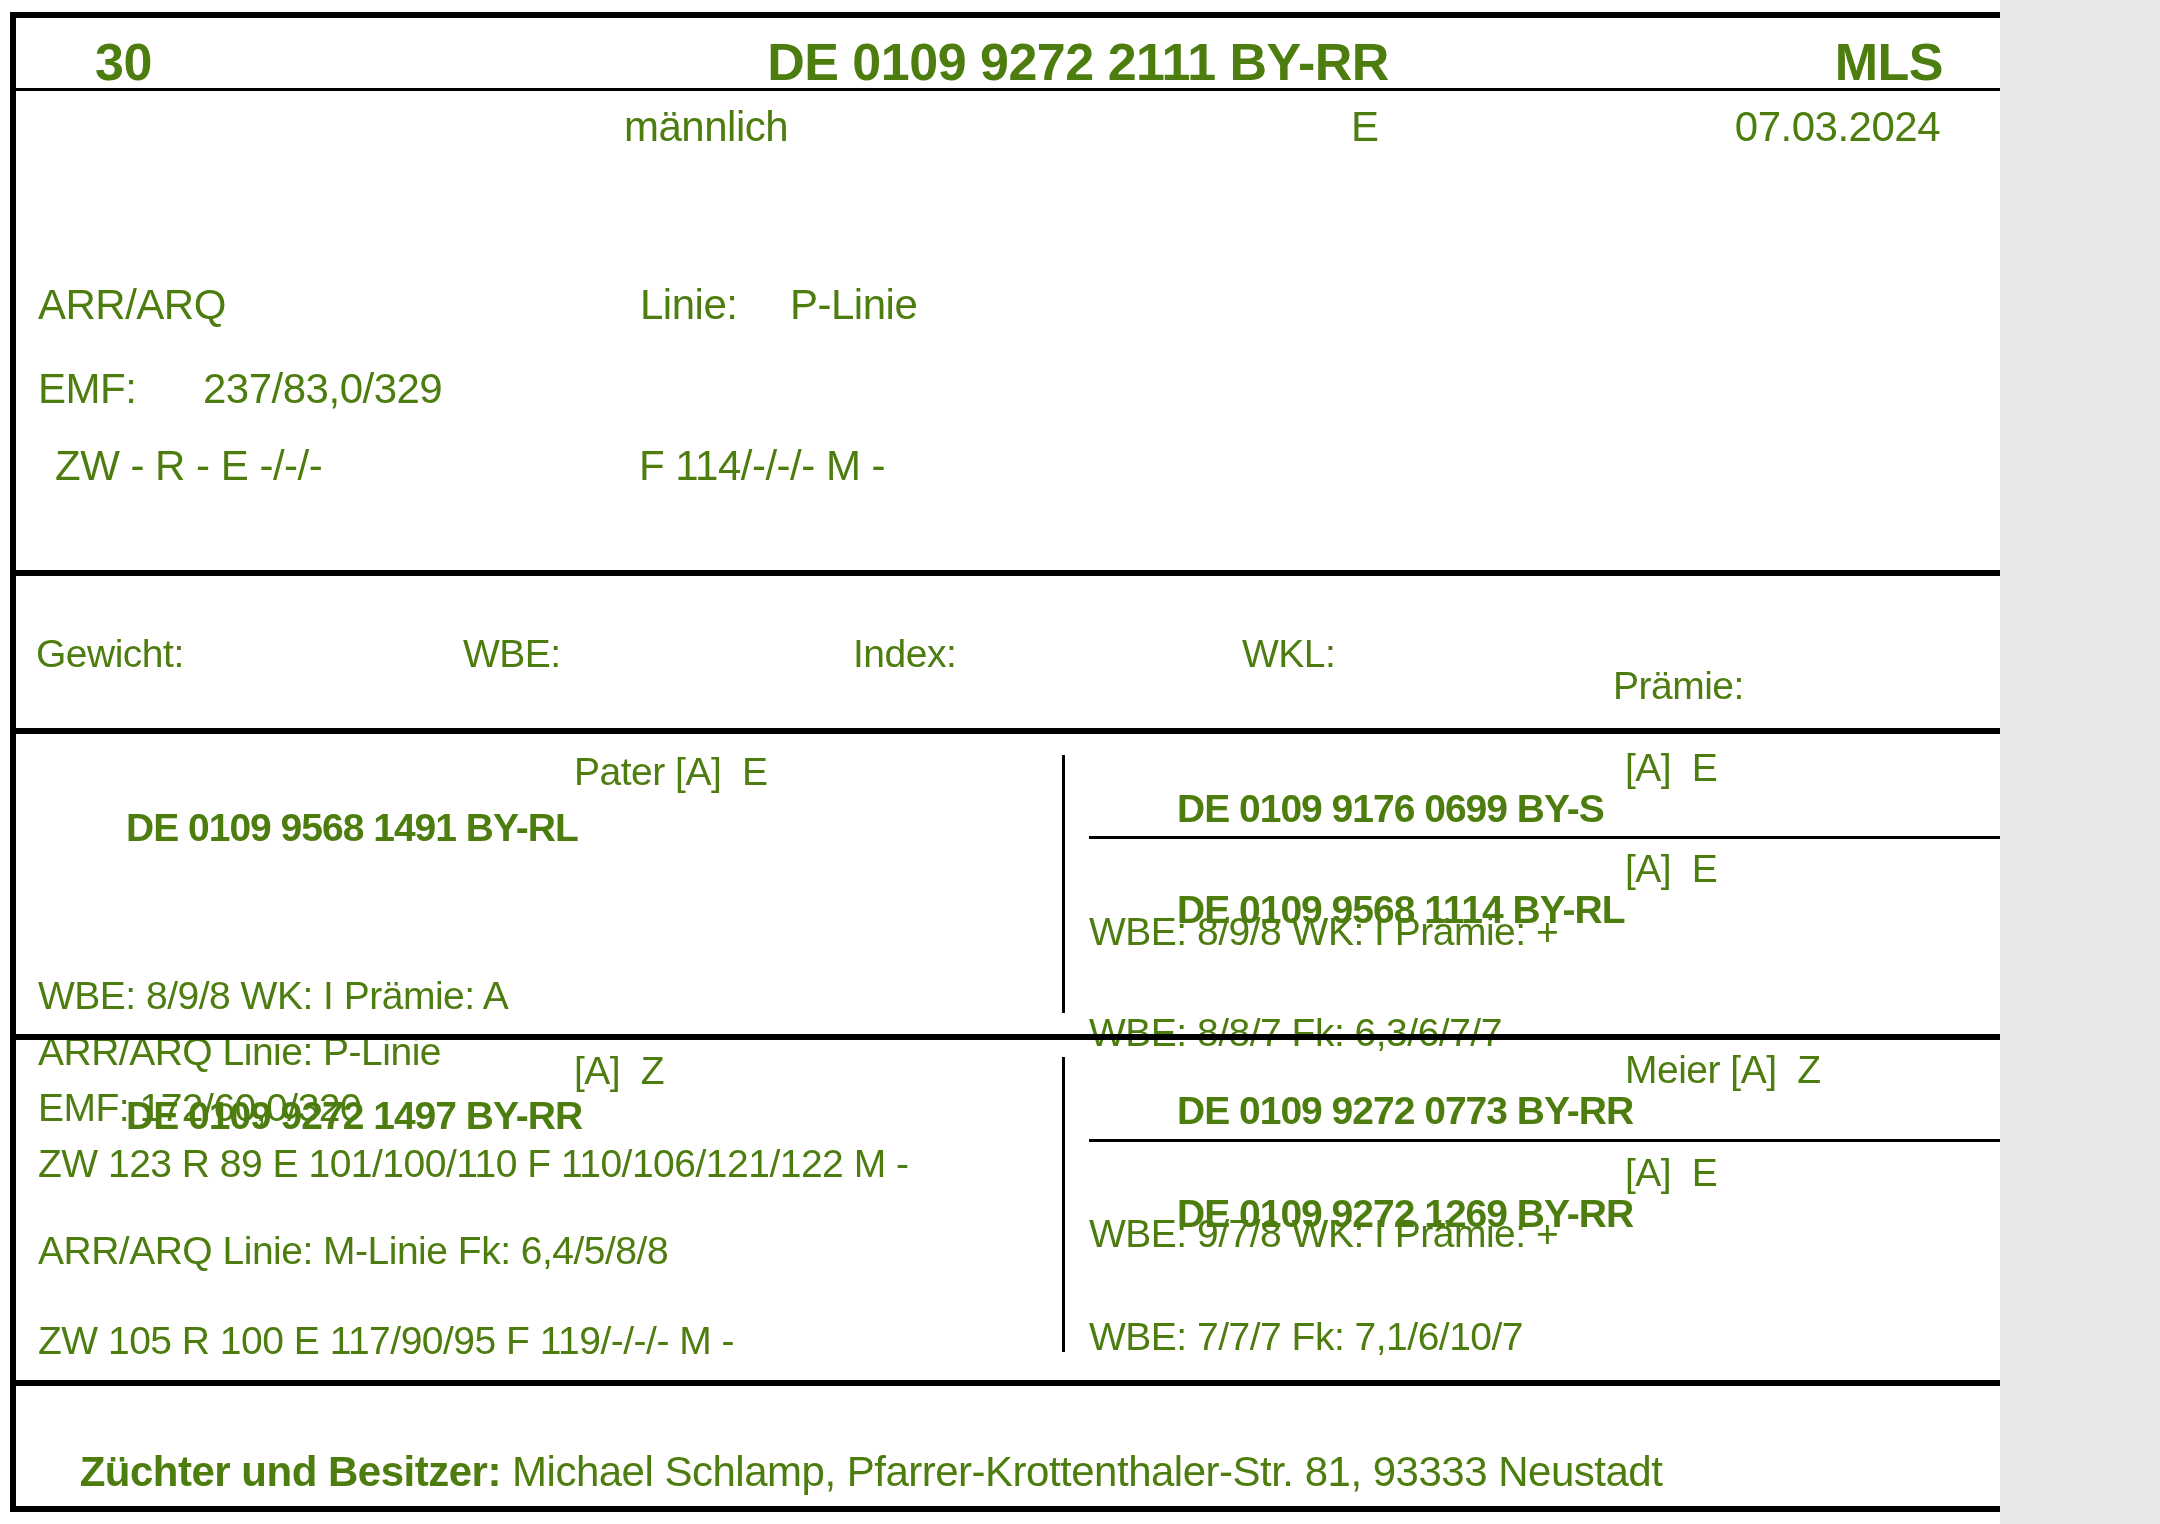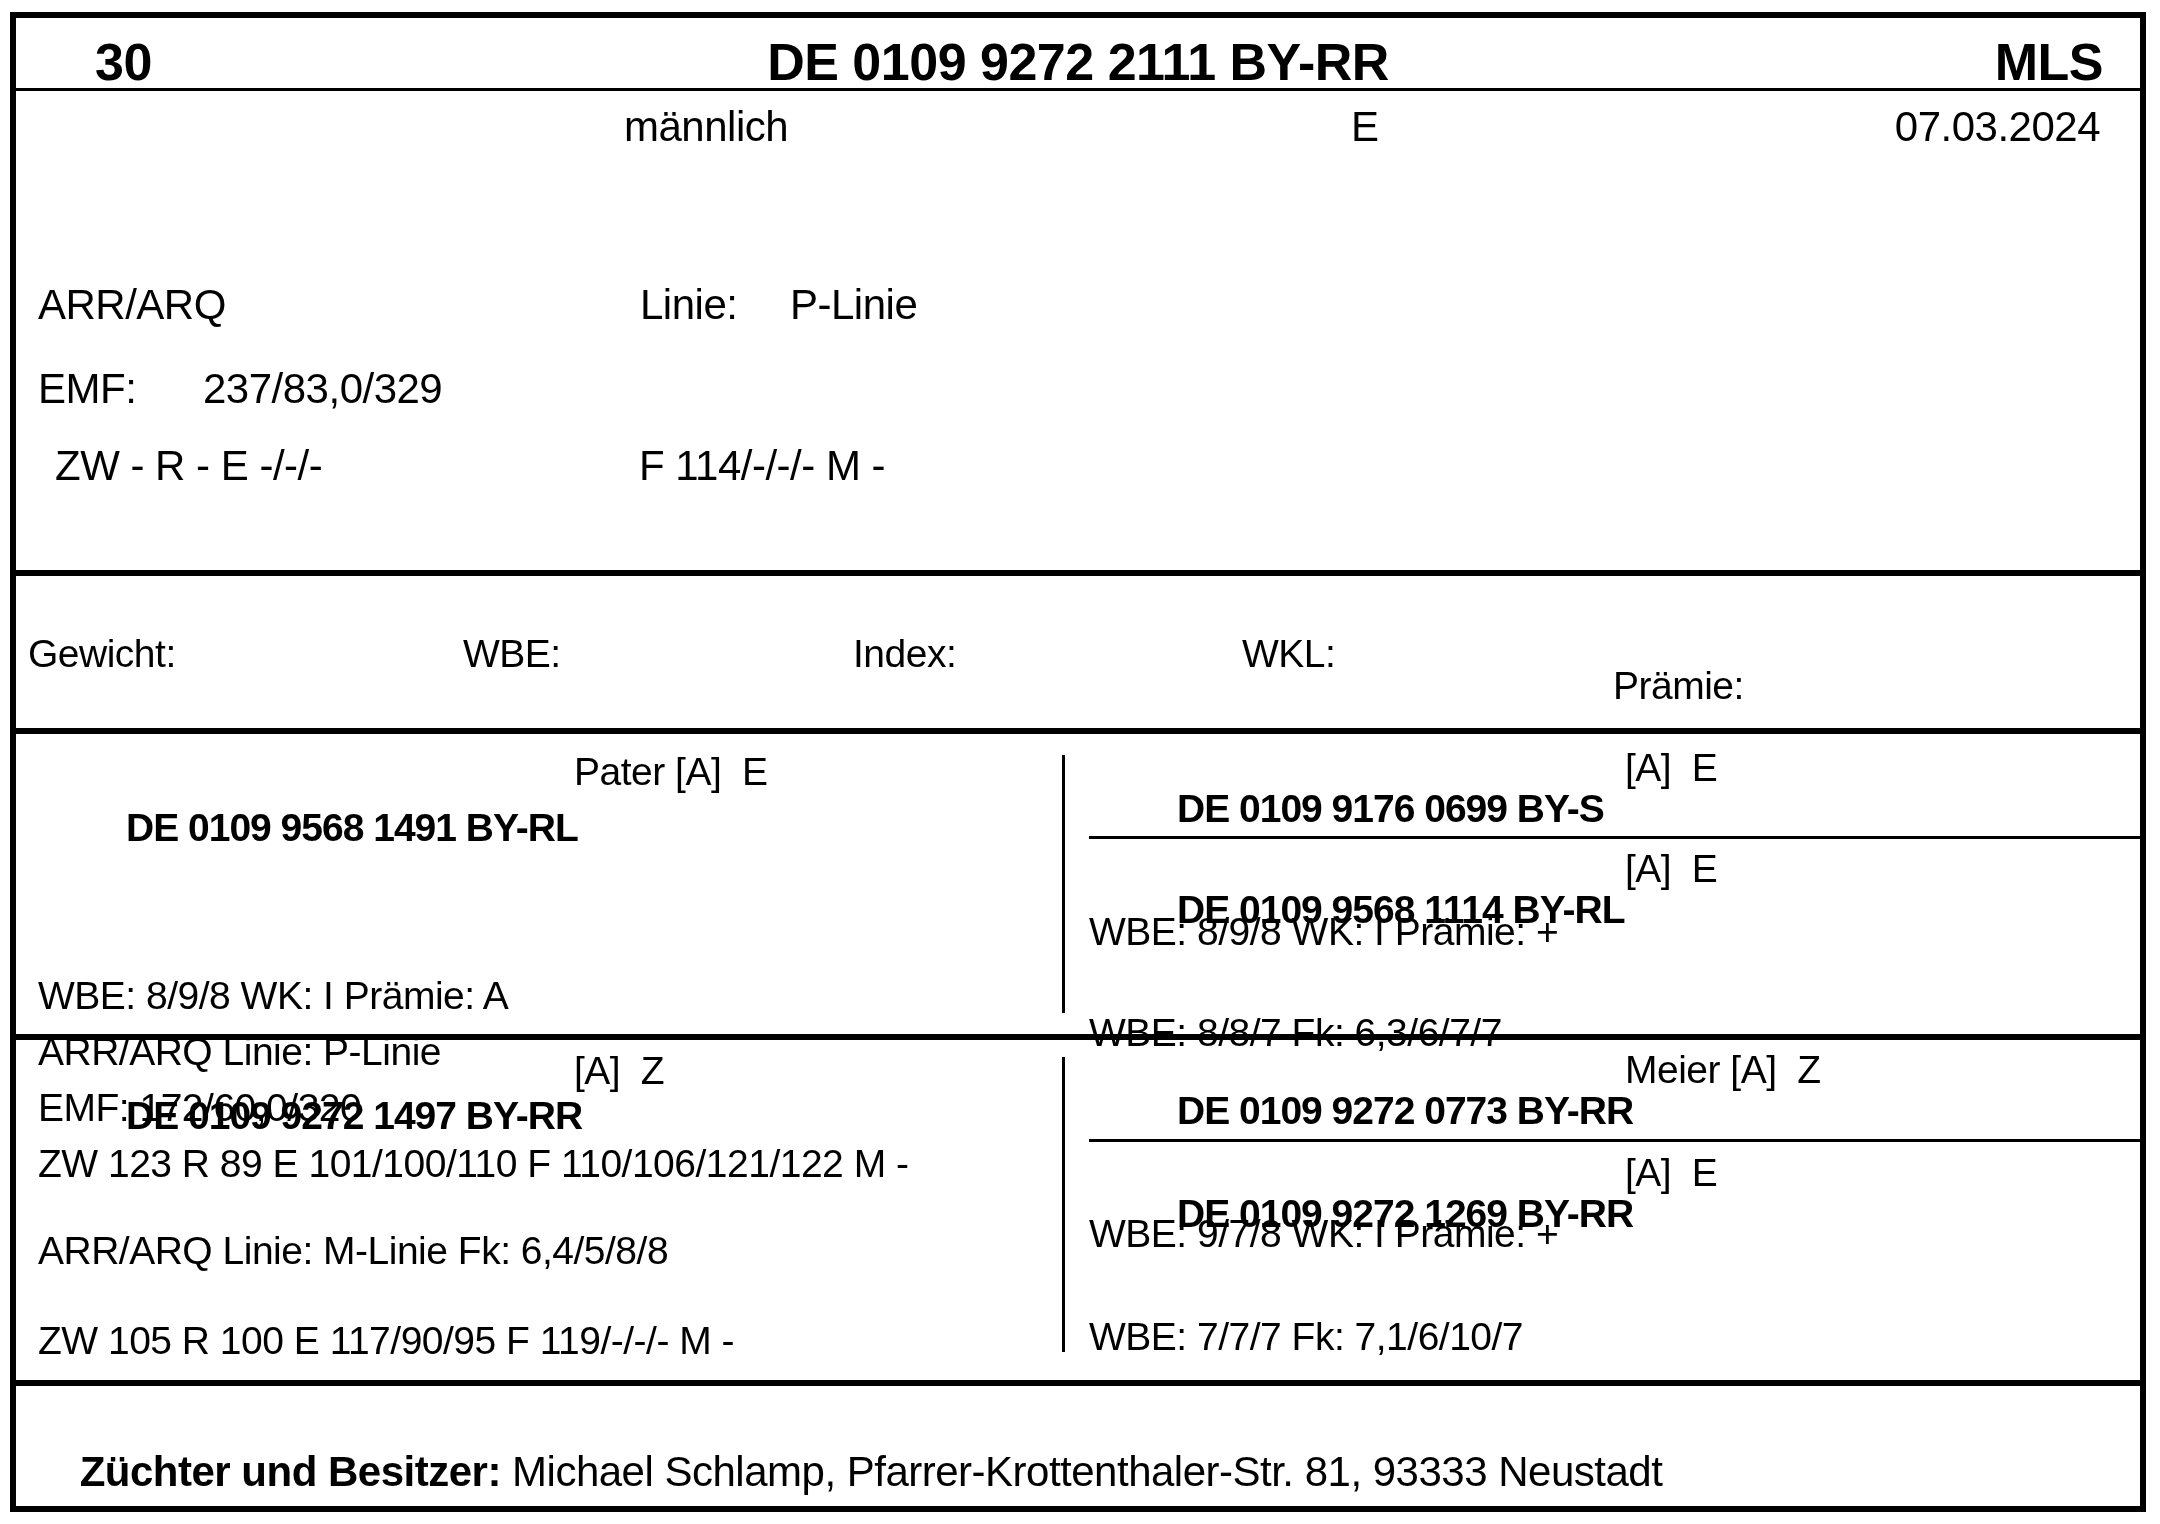--- a/index.html
+++ b/index.html
@@ -1,21 +1,21 @@
 <!DOCTYPE html>
 <html><head>
 <meta charset="utf-8">
 <style>
   html,body{margin:0;padding:0;background:#e8e8e8;}
   .page{
     position:relative;
-    width:2160px;height:1524px;
+    width:2000px;height:1524px;
     background:#ffffff;
     font-family:"Liberation Sans","DejaVu Sans",sans-serif;
-    color:#000000;
+    color:#4d7c0f;
     overflow:hidden;
   }
   .frame{
     position:absolute;left:10px;top:12px;width:2136px;height:1500px;
     border:6px solid #000;box-sizing:border-box;
   }
   .rule{position:absolute;background:#000;}
   .txt{position:absolute;font-size:42px;letter-spacing:-0.5px;white-space:pre;}
   .b{font-weight:bold;}
   .hdr{position:absolute;top:32px;font-size:52px;font-weight:bold;letter-spacing:-0.5px;white-space:pre;}
@@ -51,21 +51,21 @@
   <div class="txt" style="left:790px;top:281px;">P-Linie</div>
 
   <div class="txt" style="left:38px;top:365px;">EMF:</div>
   <div class="txt" style="left:203px;top:365px;">237/83,0/329</div>
 
   <div class="txt" style="left:38px;top:442px;margin-left:17px;">ZW - R - E -/-/-</div>
   <div class="txt" style="left:639px;top:442px;">F 114/-/-/- M -</div>
 
   <div class="rule" style="left:16px;top:570px;width:2124px;height:6px;"></div>
   <div style="position:absolute;left:0;top:632px;width:2160px;height:45px;font-size:39px;letter-spacing:-0.5px;">
-    <span class="metrics-label" style="left:28px;">Gewicht:</span>
+    <span class="metrics-label" style="left:36px;">Gewicht:</span>
     <span class="metrics-label" style="left:463px;">WBE:</span>
     <span class="metrics-label" style="left:853px;">Index:</span>
     <span class="metrics-label" style="left:1242px;">WKL:</span>
     <span class="metrics-label" style="left:1613px;margin-top:32px;">Prämie:</span>
   </div>
   <div class="rule" style="left:16px;top:728px;width:2124px;height:6px;"></div>
 
   <div class="ped-cell lh56" style="left:38px;top:744px;width:1010px;">
     <div class="ped-row">
       <span class="ped-id">DE 0109 9568 1491 BY-RL</span>

